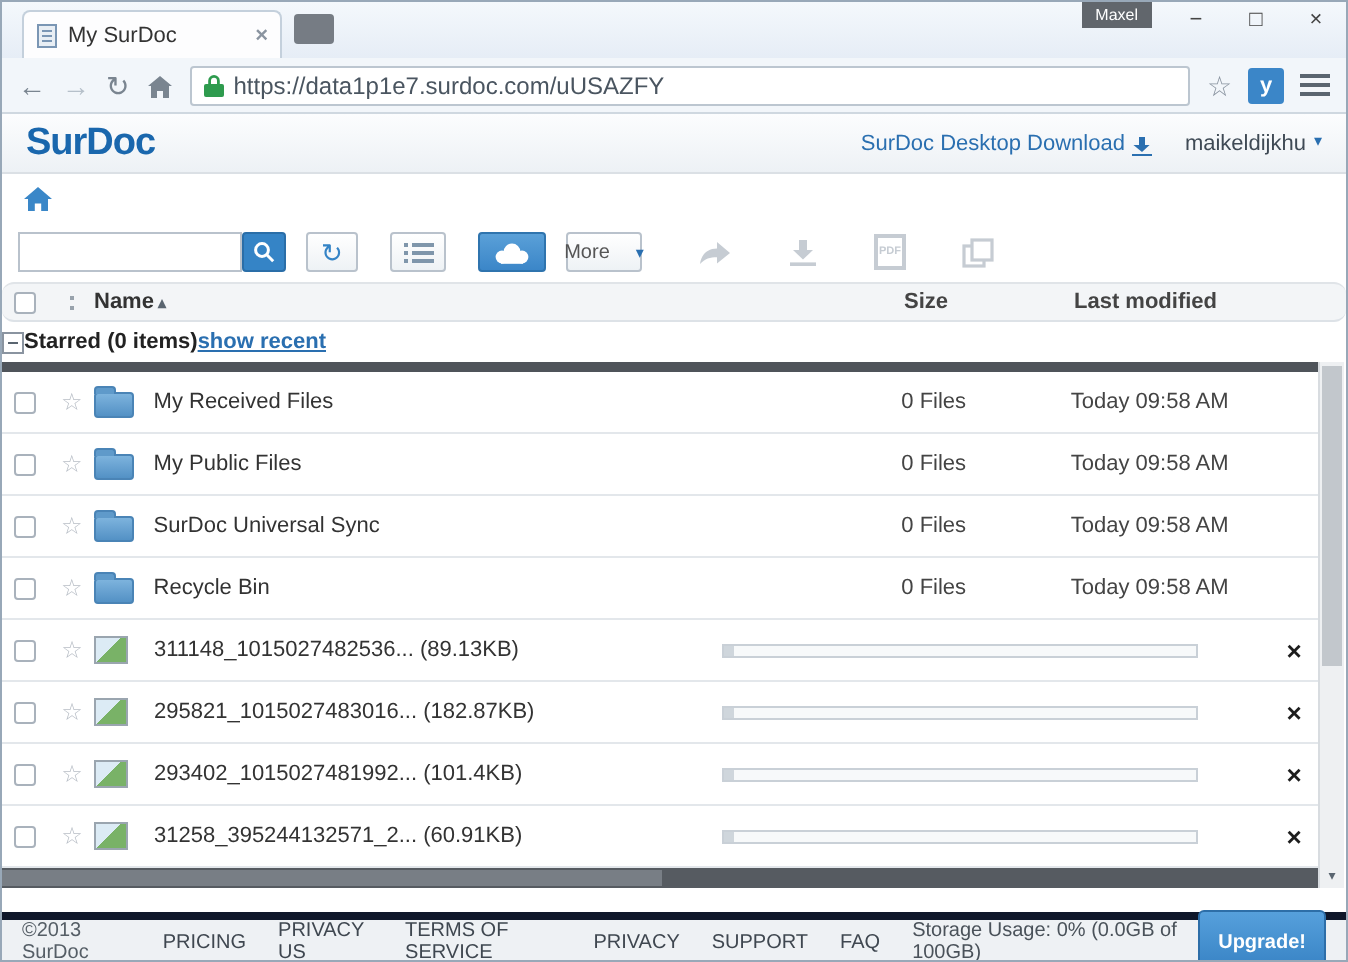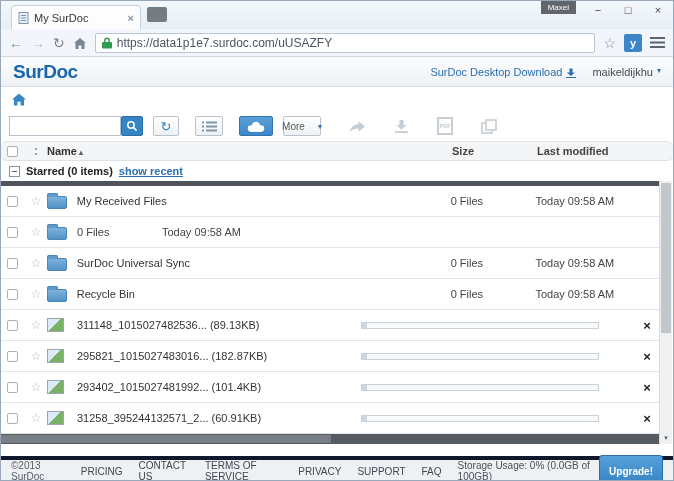--- a/index.html
+++ b/index.html
@@ -54,21 +54,21 @@
   .col-star { width:22px; text-align:center; color:#b8bec6; font-size:12px; }
   .col-icon { width:30px; display:flex; align-items:center; }
   .col-name { width:375px; font-size:11px; color:#333; overflow:hidden; white-space:nowrap; }
   .col-namehead { width:405px; font-size:11px; color:#333; }
   .col-size { width:85px; font-size:11px; color:#444; }
   .col-mod { width:100px; font-size:11px; color:#444; }
   .col-cancel { width:24px; text-align:center; }
   .sort-arrow { font-size:8px; color:#5a6570; margin-left:2px; }
   .dots-icon { display:inline-block; width:2px; height:7px; background:linear-gradient(#98a2ac 0 2px,transparent 2px 5px,#98a2ac 5px 7px); }
 
-  .starred-row { height:20px; display:flex; align-items:center; padding-left:8px; gap:6px; }
+  .starred-row { height:20px; display:flex; align-items:center; }
   .minus-box { width:11px; height:11px; border:1px solid #8a94a0; background:#fff; position:relative; }
   .minus-box::after { content:""; position:absolute; left:2px; right:2px; top:4px; height:1px; background:#5a6570; }
   .starred-label { font-weight:bold; font-size:11px; color:#222; }
   .show-recent { color:#2a6fb0; font-size:11px; text-decoration:underline; font-weight:bold; }
 
   .topbar-dark { height:5px; background:#4f545a; width:calc(100% - 14px); }
 
   .row { height:31px; display:flex; align-items:center; border-bottom:1px solid #e3e7eb; position:relative; background:#fff; width:calc(100% - 14px); }
   .folder { width:20px; height:13px; background:linear-gradient(#7db3dd,#5391c5); border:1px solid #4a84b6; border-radius:2px; position:relative; margin-top:3px; }
   .folder::before { content:""; position:absolute; top:-4px; left:-1px; width:9px; height:3px; background:#5f9aca; border:1px solid #4a84b6; border-bottom:none; border-radius:2px 2px 0 0; }
@@ -256,20 +256,21 @@
   </div>
   <div class="row">
     <span class="col-pad"></span>
     <span class="col-cb">
         <span class="cb"></span>
       </span>
     <span class="col-star">☆</span>
     <span class="col-icon">
         <span class="folder"></span>
       </span>
+    <span class="col-name">My Public Files</span>
     <span class="col-size">0 Files</span>
     <span class="col-mod">Today 09:58 AM</span>
     <span class="col-cancel"></span>
   </div>
   <div class="row">
     <span class="col-pad"></span>
     <span class="col-cb">
         <span class="cb"></span>
       </span>
     <span class="col-star">☆</span>
@@ -362,21 +363,21 @@
     <span class="varrow">▾</span>
   </div>
   <div class="hscroll">
     <span class="hthumb"></span>
   </div>
   <div class="gap-row"></div>
 
   <div class="footer">
     <span class="footer-copy">©2013 SurDoc</span>
     <span class="footer-link">PRICING</span>
-    <span class="footer-link">CONTACT US</span>
+    <span class="footer-link">PRIVACY US</span>
     <span class="footer-link">TERMS OF SERVICE</span>
     <span class="footer-link">PRIVACY</span>
     <span class="footer-link">SUPPORT</span>
     <span class="footer-link">FAQ</span>
     <span class="storage">
       <span>Storage Usage:</span>
       <b>0% (0.0GB of 100GB)</b>
     </span>
     <span class="upgrade-btn">Upgrade!</span>
   </div>

